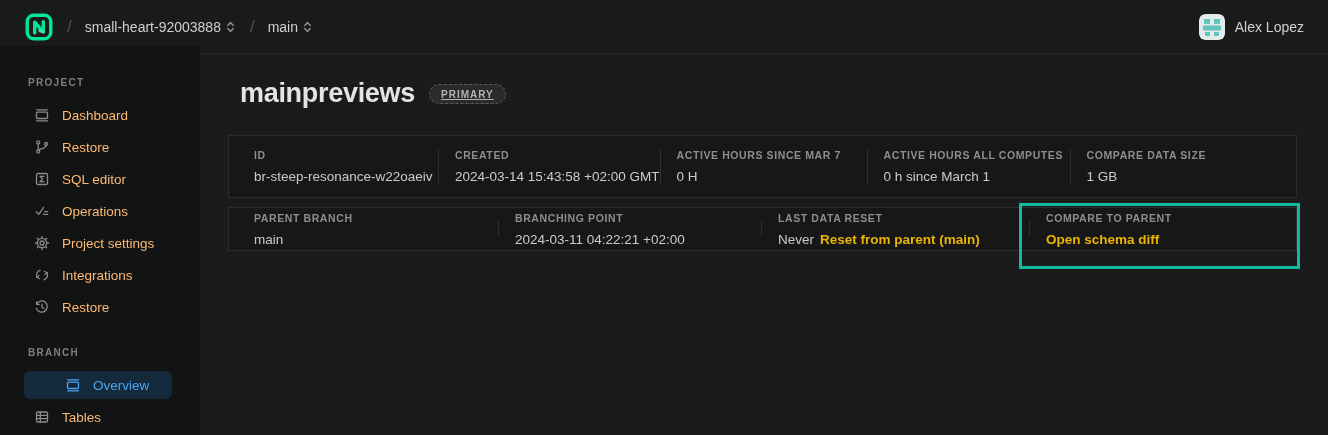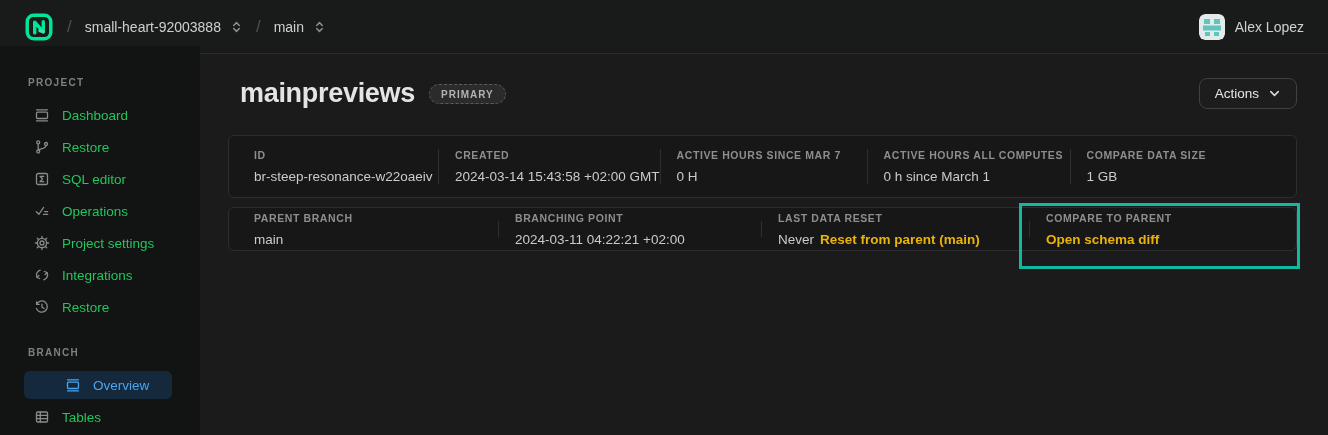--- a/index.html
+++ b/index.html
@@ -9,70 +9,70 @@
     font-family:"Liberation Sans", sans-serif;
     color:#cccccc;
     position:relative;
   }
   
   .topbar {
     position:absolute; top:0; left:0; right:0; height:54px;
     background:#191a1a; border-bottom:1px solid #2b2c2d;
     display:flex; align-items:center; padding:0 24px; gap:13px;
   }
-  .crumb { display:flex; align-items:center; gap:9px; cursor:pointer; }
+  .crumb { display:flex; align-items:center; gap:3px; cursor:pointer; }
   .crumb-label { font-size:14px; color:#d0d0d0; }
   .slash { color:#4e4f51; font-size:17px; font-weight:300; }
   .chev-ud { color:#8d8e90; display:flex; }
   .topbar-user { margin-left:auto; display:flex; align-items:center; gap:10px; cursor:pointer; }
   .avatar { width:26px; height:26px; border-radius:6px; overflow:hidden; display:block; }
   .user-name { font-size:14px; color:#d0d0d0; }
 
   
   .sidebar {
     position:absolute; top:46px; left:0; bottom:0; width:200px;
     background:#121313; padding-top:31px;
   }
   .section-title {
     font-size:10px; font-weight:700; letter-spacing:1.3px;
     color:#7e7f80; margin:0 0 13px 28px;
   }
   .nav-item {
     display:flex; align-items:center; gap:12px;
     height:28px; margin:0 28px 4px 24px; padding-left:10px;
-    border-radius:6px; color:#22c55e; font-size:13.5px; cursor:pointer;
+    border-radius:6px; color:#fdba74; font-size:13.5px; cursor:pointer;
   }
   .nav-item .nicon { display:flex; color:#8a8b8c; }
   .nav-item.active { background:#15293c; color:#4aa4f0;padding-left:41px; }
   .nav-item.active .nicon { color:#4aa4f0; }
   .section-gap { height:22px; }
 
   
   .content { position:absolute; left:200px; top:55px; right:0; bottom:0; background:#1b1b1c; }
   .content-header {
     position:absolute; top:23px; left:40px; right:31px;
     display:flex; align-items:center;
   }
   .page-title { font-size:27px; font-weight:700; color:#e4e4e4; letter-spacing:-0.3px; }
   .badge {
     margin-left:14px; font-size:10px; font-weight:700; letter-spacing:1px;
     color:#b3b3b4; background:#2b2b2c; border:1px dashed #5b5b5d;
-    border-radius:11px; padding:4px 11px 3px;
+    border-radius:11px; padding:4px 11px 3px;text-decoration:underline;
   }
   .actions-btn {
     margin-left:auto; display:flex; align-items:center; gap:9px;
     height:31px; padding:0 15px; background:#1d1d1e;
     border:1px solid #404042; border-radius:8px;
     color:#e6e6e6; font-size:13.5px; cursor:pointer;
   }
   .actions-btn .chev { display:flex; color:#d7d7d7; }
 
   .card {
     position:absolute; left:28px; right:31px;
-    background:#171718; border:1px solid #2d2d2f; border-radius:6px;
+    background:#171718; border:1px solid #2d2d2f; border-radius:0;
     display:flex; align-items:stretch; padding:13px 0;
   }
   .card-meta   { top:80px;  height:63px; }
   .card-parent { top:152px; height:44px; }
   .field { padding-left:25px; display:flex; flex-direction:column; justify-content:center; }
   .field + .field { border-left:1px solid #2e2e30; padding-left:16px; }
   .field-label {
     font-size:10.5px; font-weight:600; letter-spacing:0.6px;
     color:#8d8e8f; margin-bottom:8px; white-space:nowrap;
   }
@@ -247,28 +247,20 @@
     </span>
     <span>Tables</span>
   </div>
 </nav>
 
 <main class="content">
 
   <div class="content-header">
     <h1 class="page-title">mainpreviews</h1>
     <span class="badge">PRIMARY</span>
-    <button class="actions-btn">
-      <span>Actions</span>
-      <span class="chev">
-        <svg width="13" height="13" viewBox="0 0 14 14" fill="none" stroke="currentColor" stroke-width="1.7" stroke-linecap="round" stroke-linejoin="round">
-          <path d="M3 5l4 4 4-4"></path>
-        </svg>
-      </span>
-    </button>
   </div>
 
   <section class="card card-meta">
     <div class="field cm-0">
       <div class="field-label">ID</div>
       <div class="field-value">br-steep-resonance-w22oaeiv</div>
     </div>
     <div class="field cm-1">
       <div class="field-label">CREATED</div>
       <div class="field-value">2024-03-14 15:43:58 +02:00 GMT</div>

